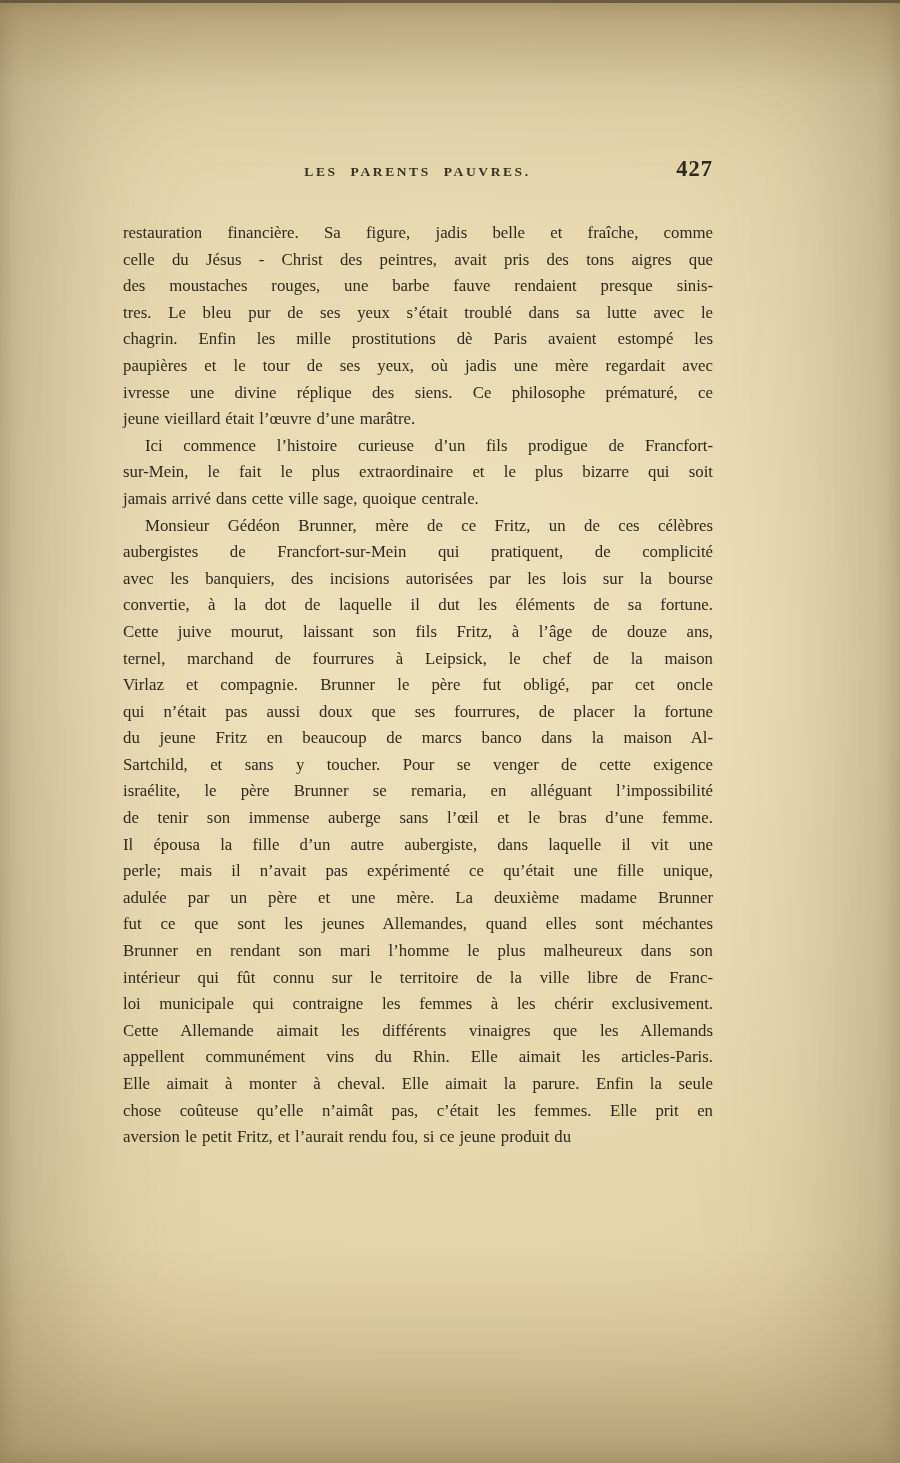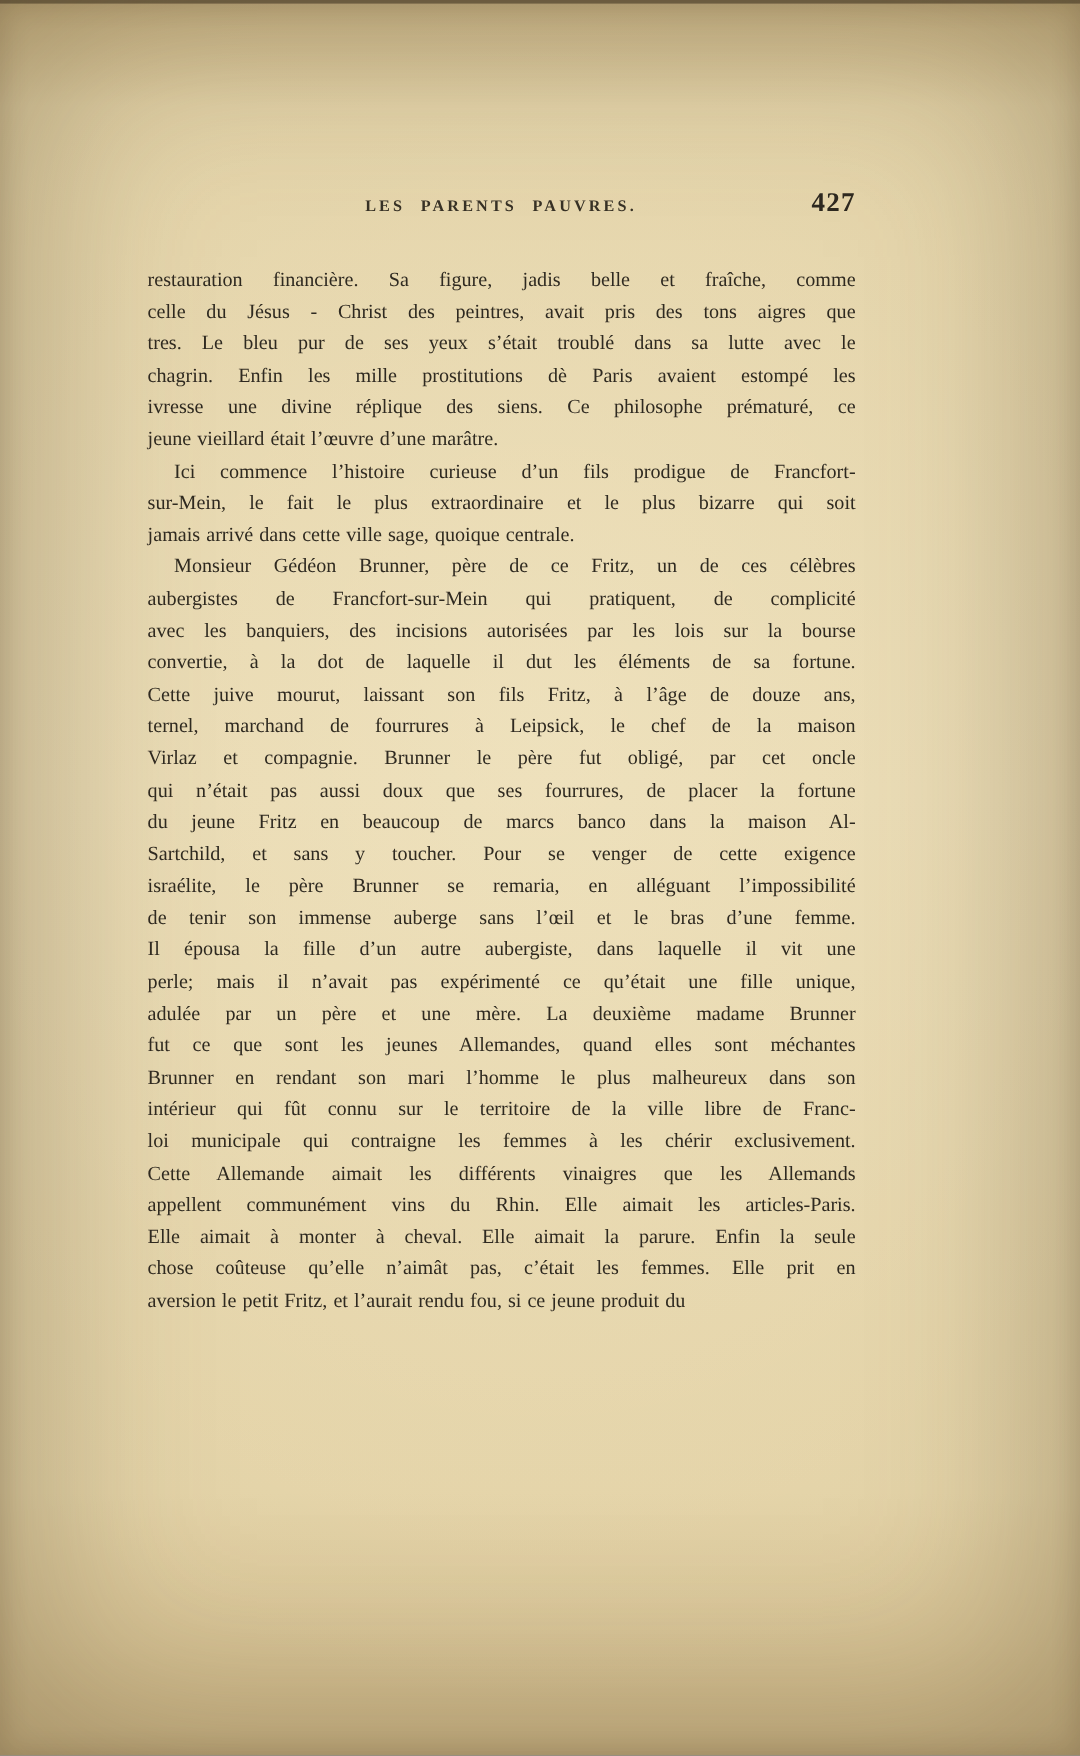--- a/index.html
+++ b/index.html
@@ -82,28 +82,30 @@
 
 <div class="page">
   <div class="scan-edge-top"></div>
   <div class="running-header">
     <div class="header-title">LES PARENTS PAUVRES.</div>
     <div class="page-number">427</div>
   </div>
   <div class="page-body">
       <div class="line">restauration financière. Sa figure, jadis belle et fraîche, comme</div>
       <div class="line">celle du Jésus - Christ des peintres, avait pris des tons aigres que</div>
+      <div class="line">des moustaches rouges, une barbe fauve rendaient presque sinis-</div>
       <div class="line">tres. Le bleu pur de ses yeux s’était troublé dans sa lutte avec le</div>
       <div class="line">chagrin. Enfin les mille prostitutions dè Paris avaient estompé les</div>
+      <div class="line">paupières et le tour de ses yeux, où jadis une mère regardait avec</div>
       <div class="line">ivresse une divine réplique des siens. Ce philosophe prématuré, ce</div>
       <div class="line last">jeune vieillard était l’œuvre d’une marâtre.</div>
       <div class="line indent">Ici commence l’histoire curieuse d’un fils prodigue de Francfort-</div>
       <div class="line">sur-Mein, le fait le plus extraordinaire et le plus bizarre qui soit</div>
       <div class="line last">jamais arrivé dans cette ville sage, quoique centrale.</div>
-      <div class="line indent">Monsieur Gédéon Brunner, père de ce Fritz, un de ces célèbres</div>
+      <div class="line indent">Monsieur Gédéon Brunner, mère de ce Fritz, un de ces célèbres</div>
       <div class="line">aubergistes de Francfort-sur-Mein qui pratiquent, de complicité</div>
       <div class="line">avec les banquiers, des incisions autorisées par les lois sur la bourse</div>
       <div class="line">convertie, à la dot de laquelle il dut les éléments de sa fortune.</div>
       <div class="line">Cette juive mourut, laissant son fils Fritz, à l’âge de douze ans,</div>
       <div class="line">ternel, marchand de fourrures à Leipsick, le chef de la maison</div>
       <div class="line">Virlaz et compagnie. Brunner le père fut obligé, par cet oncle</div>
       <div class="line">qui n’était pas aussi doux que ses fourrures, de placer la fortune</div>
       <div class="line">du jeune Fritz en beaucoup de marcs banco dans la maison Al-</div>
       <div class="line">Sartchild, et sans y toucher. Pour se venger de cette exigence</div>
       <div class="line">israélite, le père Brunner se remaria, en alléguant l’impossibilité</div>

